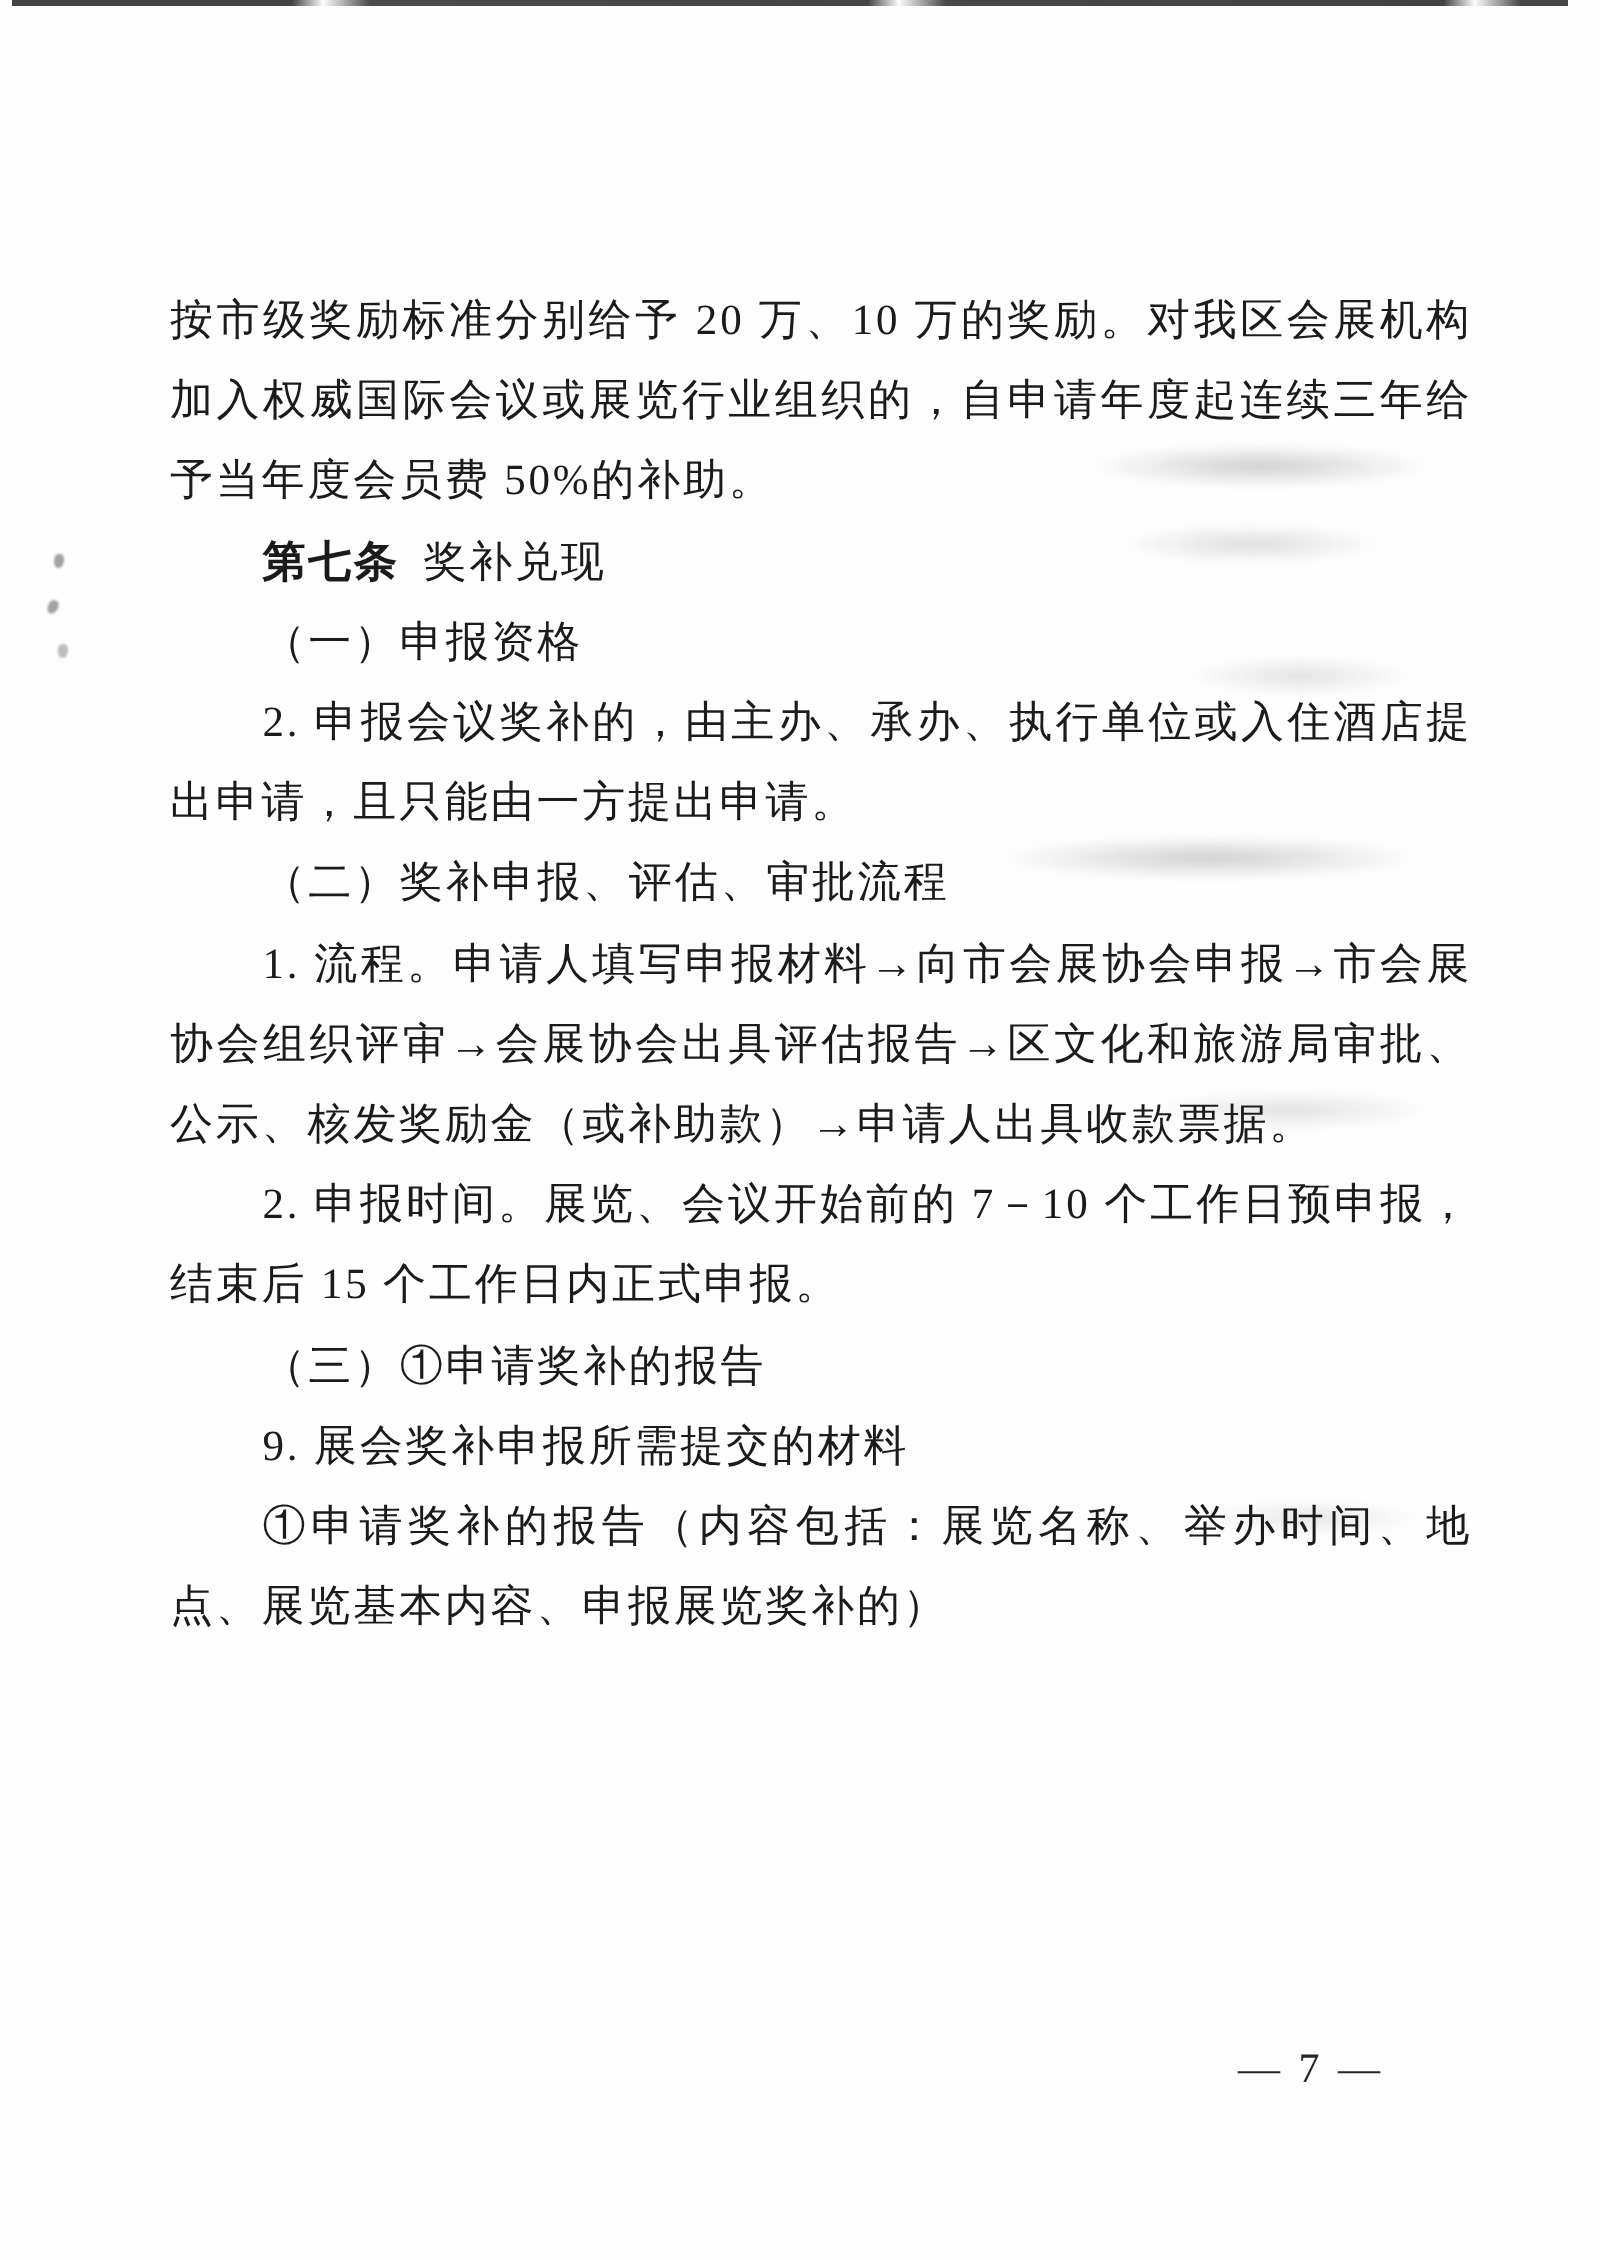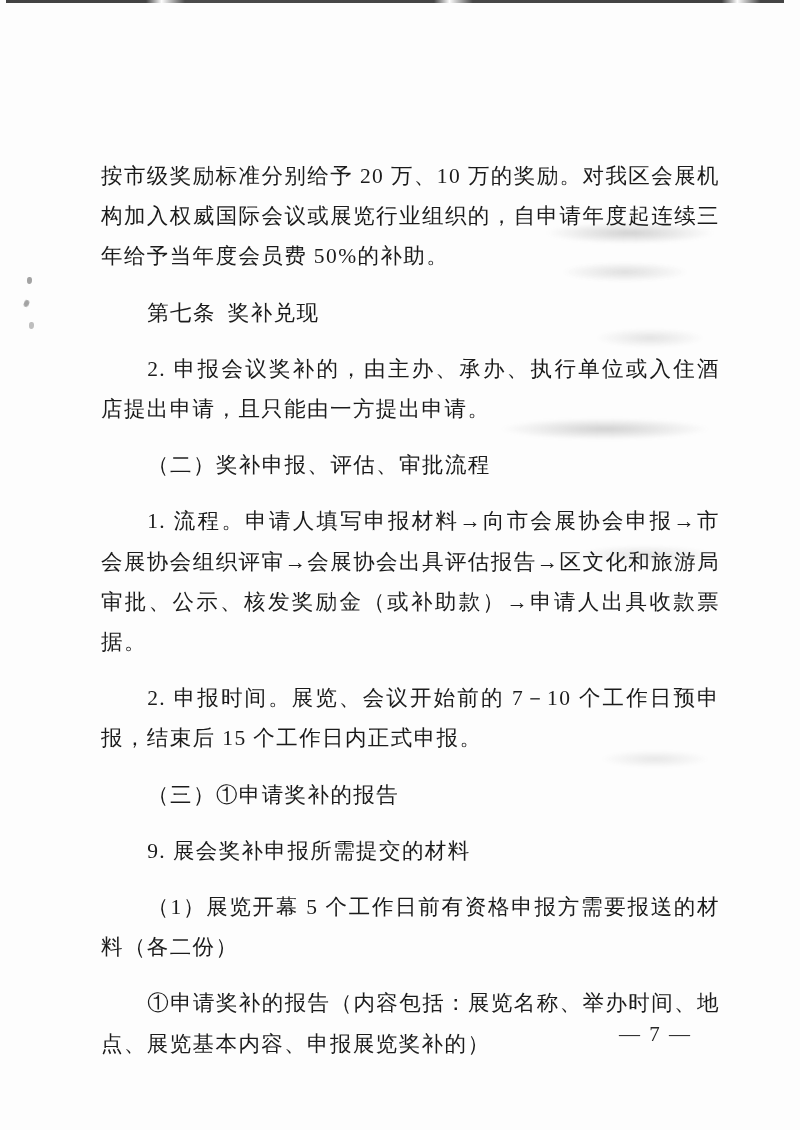--- a/index.html
+++ b/index.html
@@ -28,24 +28,24 @@
   .content {
     position: absolute;
     left: 85px; top: 140px;
     width: 651px;
     font-size: 21.5px;
     line-height: 40.2px;
     letter-spacing: 1.4px;
     text-align: justify;
     text-justify: inter-character;
   }
-  .para { margin: 16px; }
+  .para { margin: 0; }
   .indent { text-indent: 2.15em; }
   .article-no {
-    font-weight: 400;
+    font-weight: 700;
     font-family: "Liberation Sans", "DejaVu Sans", sans-serif;
     margin-right: 0.55em;
   }
   .page-number {
     position: absolute;
     top: 1022px; right: 108px;
     font-size: 21px;
     letter-spacing: 2px;
     color: #262626;
   }
@@ -92,35 +92,35 @@
   <div class="edge-mark em3"></div>
 
   <div class="content">
 
     <p class="para">按市级奖励标准分别给予 20 万、10 万的奖励。对我区会展机构加入权威国际会议或展览行业组织的，自申请年度起连续三年给予当年度会员费 50%的补助。</p>
 
     <p class="para indent">
       <span class="article-no">第七条</span><span>奖补兑现</span>
     </p>
 
+    <p class="para indent">（一）申报资格</p>
 
 
     <p class="para indent">2. 申报会议奖补的，由主办、承办、执行单位或入住酒店提出申请，且只能由一方提出申请。</p>
 
     <p class="para indent">（二）奖补申报、评估、审批流程</p>
 
     <p class="para indent">1. 流程。申请人填写申报材料→向市会展协会申报→市会展协会组织评审→会展协会出具评估报告→区文化和旅游局审批、公示、核发奖励金（或补助款）→申请人出具收款票据。</p>
 
     <p class="para indent">2. 申报时间。展览、会议开始前的 7－10 个工作日预申报，结束后 15 个工作日内正式申报。</p>
 
     <p class="para indent">（三）①申请奖补的报告</p>
 
     <p class="para indent">9. 展会奖补申报所需提交的材料</p>
 
-    <p class="para indent">（1）展览开幕 5 个工作日前有资格申报方需要报送的材料（各二份）</p>
 
     <p class="para indent">①申请奖补的报告（内容包括：展览名称、举办时间、地点、展览基本内容、申报展览奖补的）</p>
 
   </div>
 
   <div class="page-number">— 7 —</div>
 
 </div>
 
 </body></html>

